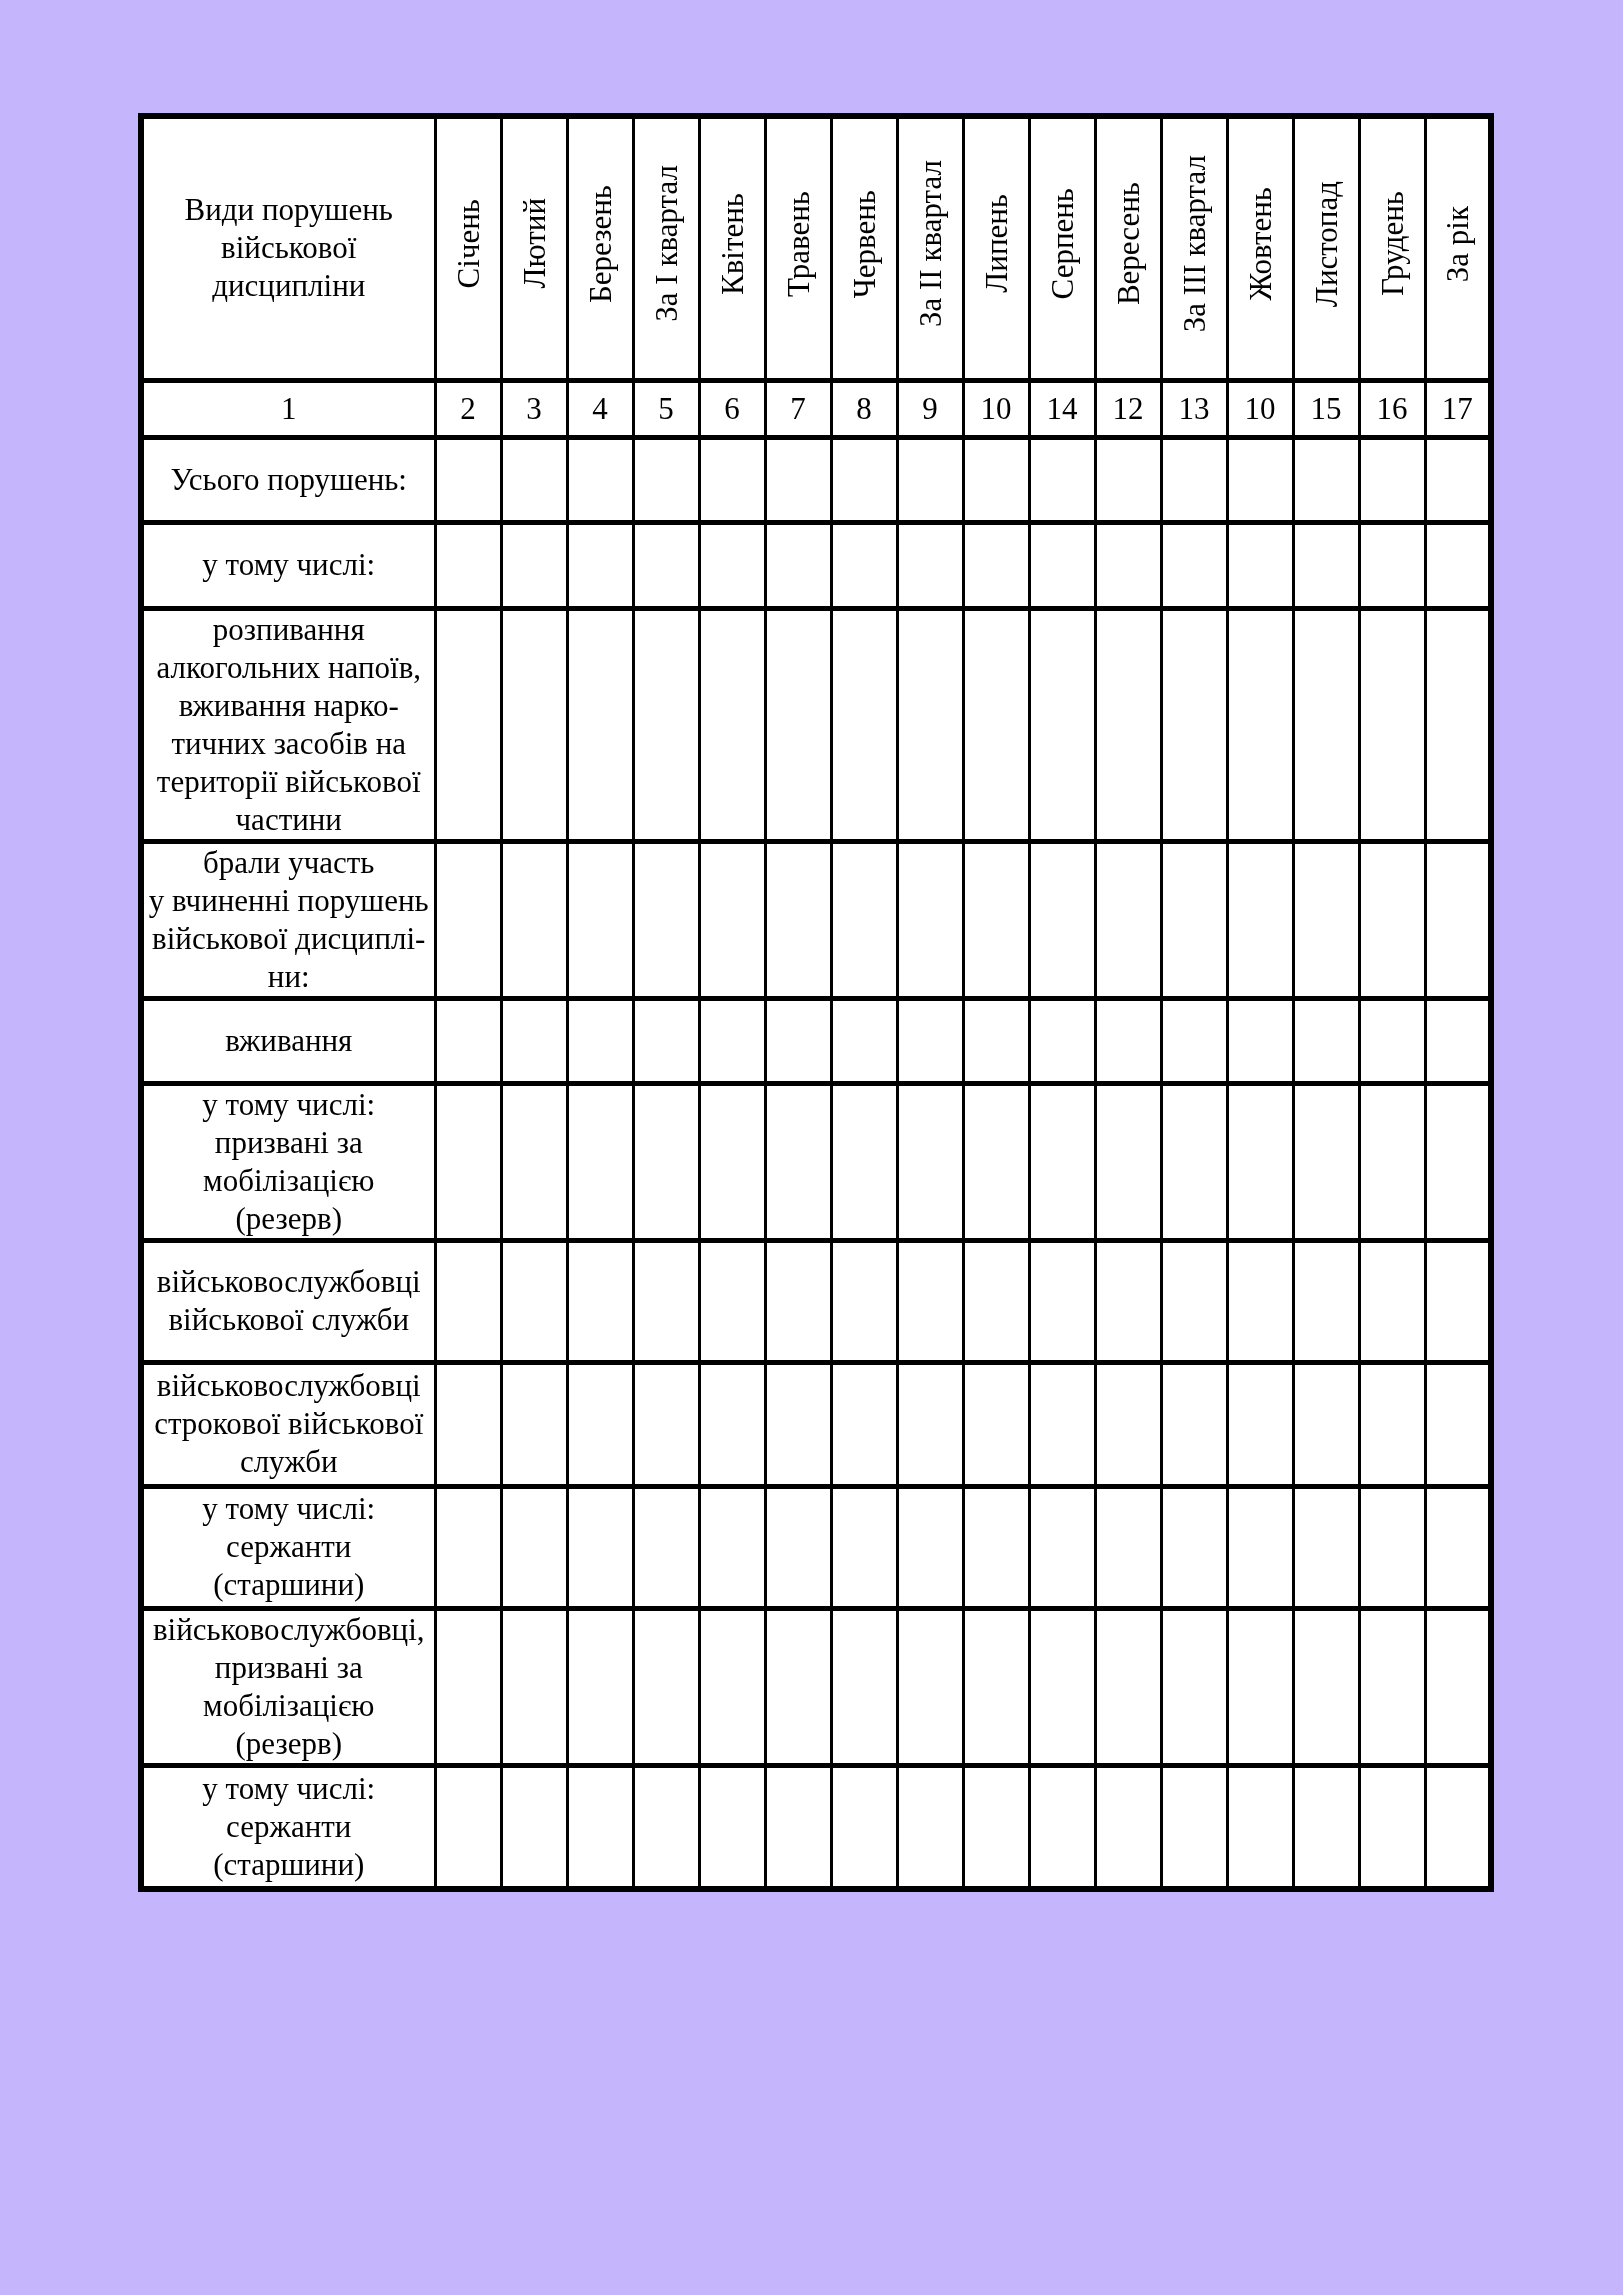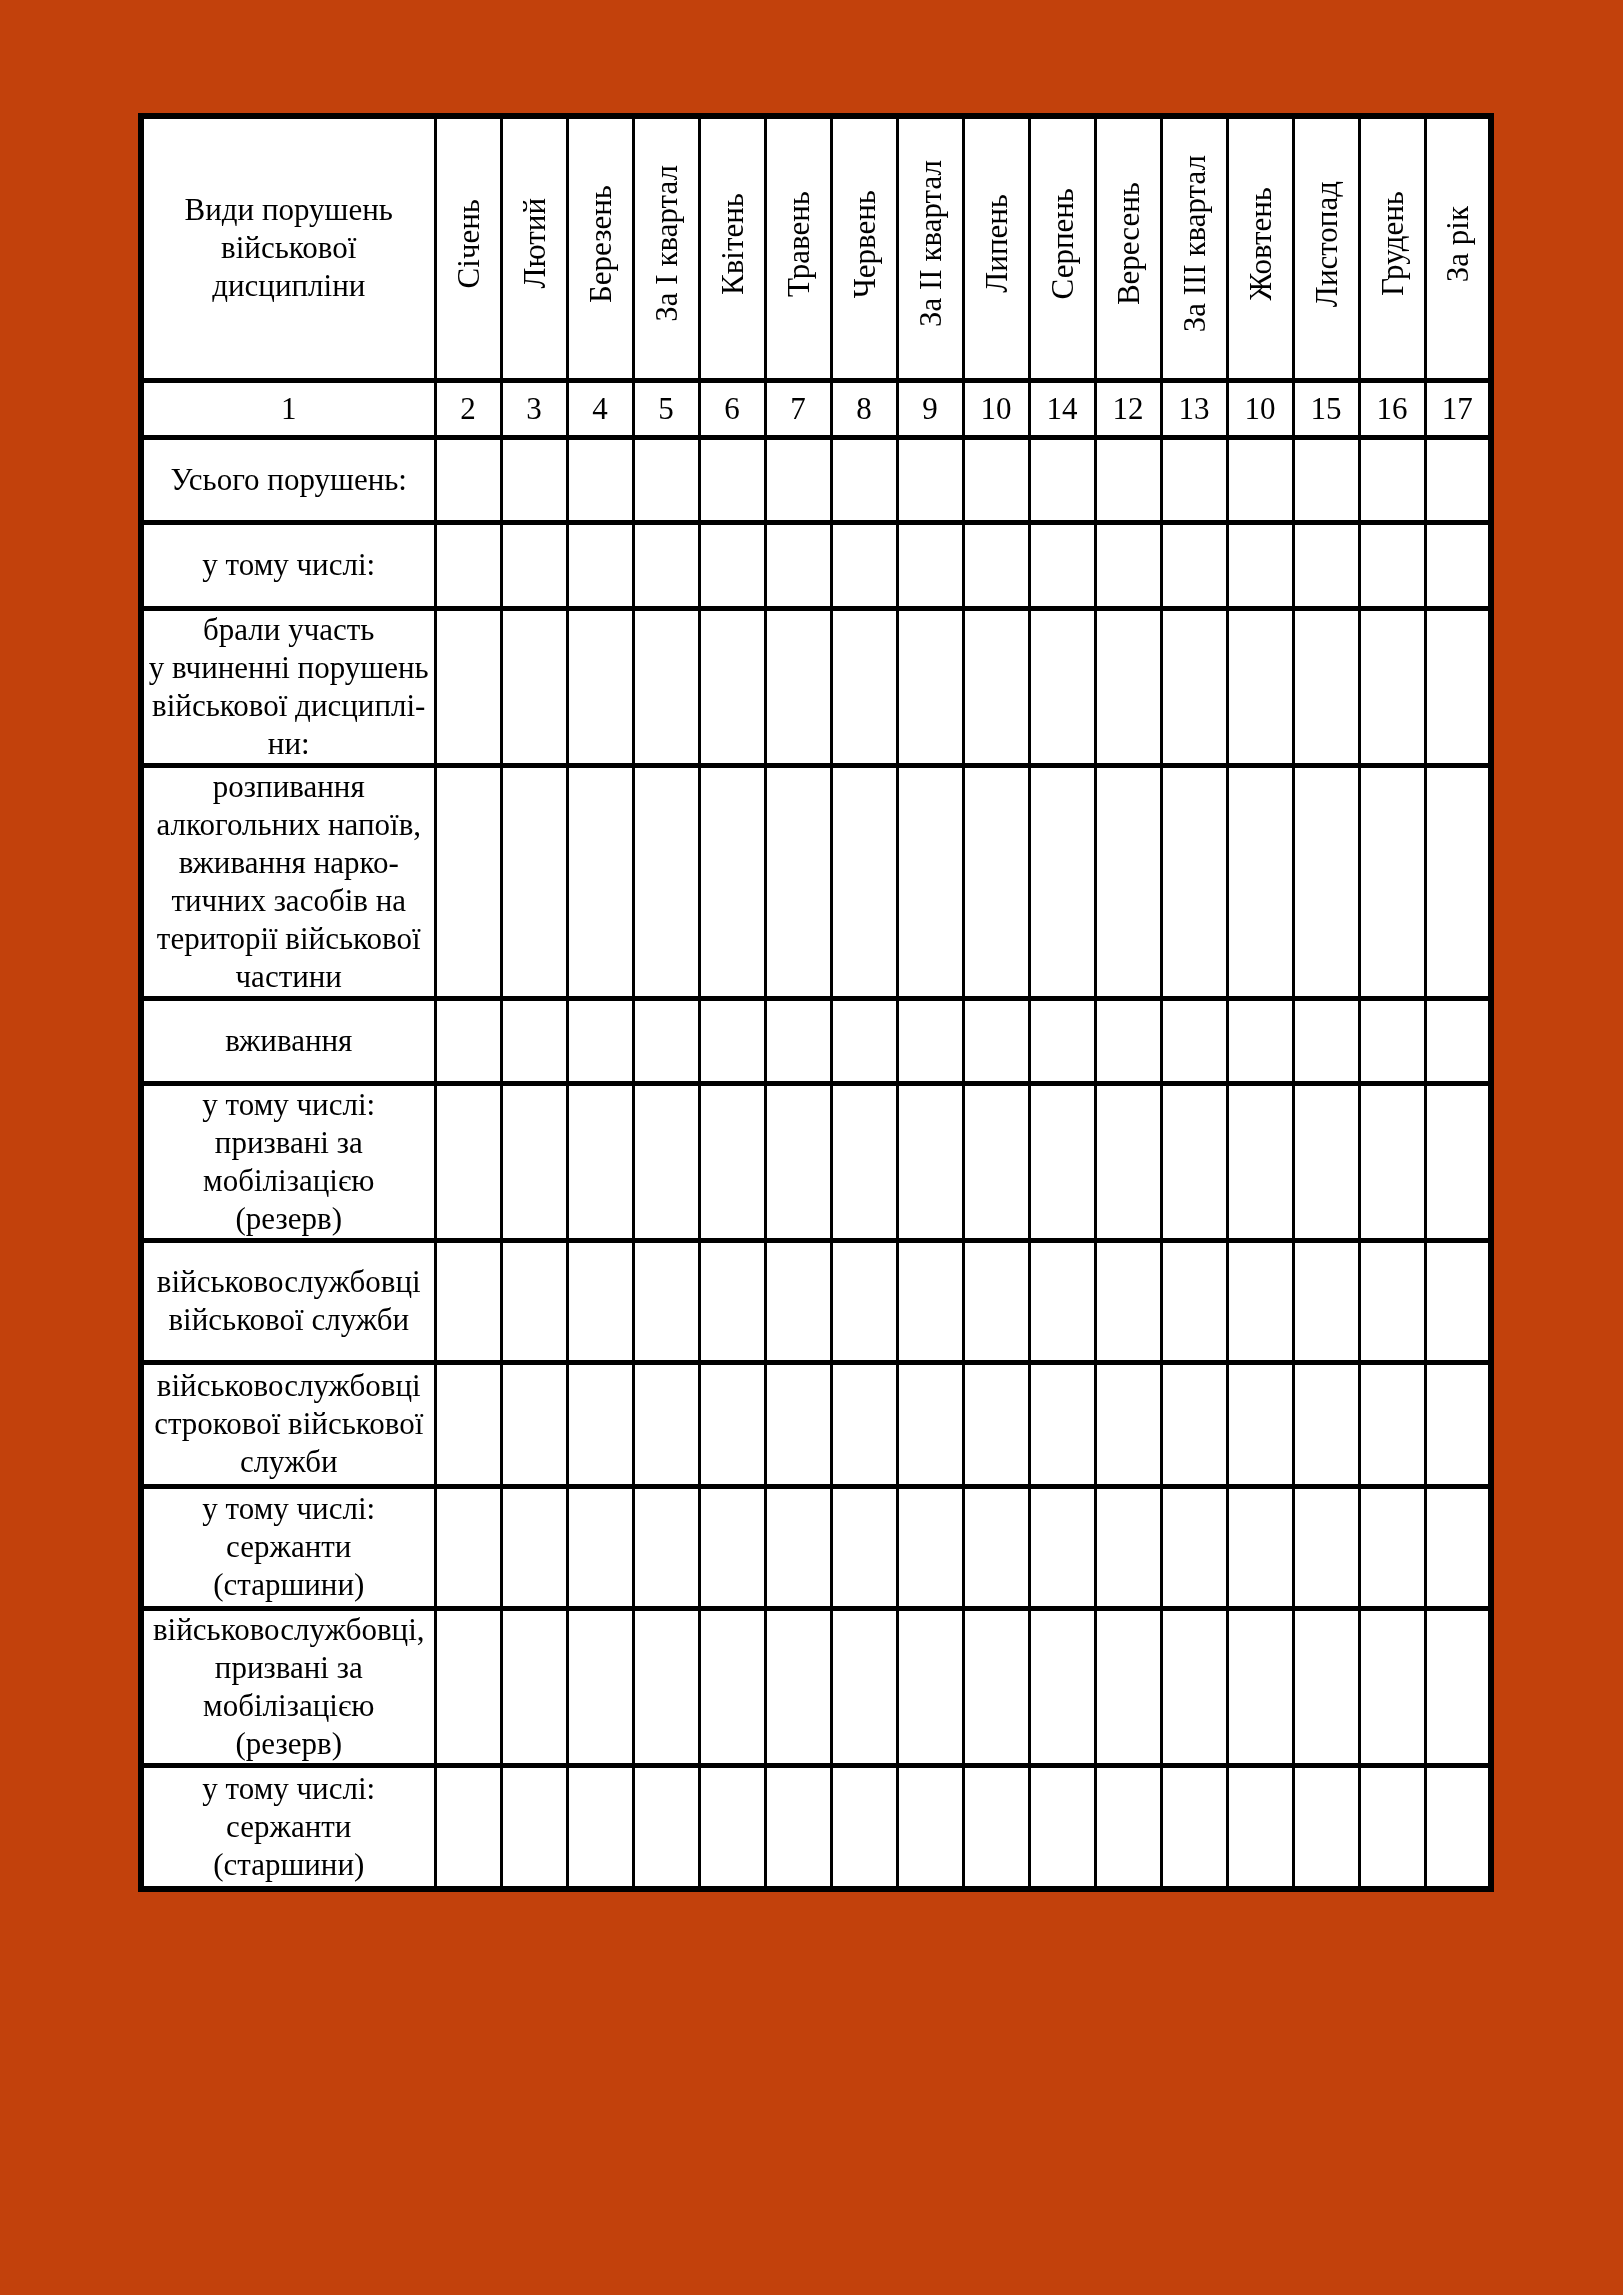--- a/index.html
+++ b/index.html
@@ -1,19 +1,19 @@
 <!DOCTYPE html>
 <html style="font-size:14.7px"><head>
 <meta charset="utf-8">
 <style>
   html,body{margin:0;padding:0;}
   .page{
     position:relative;
     width:1624px;height:2296px;
-    background:#c2410c;
+    background:#c4b5fd;
     color:#000000;
     font-family:"Liberation Serif", serif;
     overflow:hidden;
   }
   table.grid{
     position:absolute;
     left:138px;top:113px;
     width:1348px;
     border-collapse:collapse;
     table-layout:fixed;
@@ -159,42 +159,20 @@
           <td></td>
           <td></td>
           <td></td>
           <td></td>
           <td></td>
           <td></td>
           <td></td>
           <td></td>
           <td></td>
         </tr>
-        <tr style="height: 152px;">
-          <td class="label-cell">брали участь
-у вчиненні порушень
-військової дисциплі-
-ни:</td>
-          <td></td>
-          <td></td>
-          <td></td>
-          <td></td>
-          <td></td>
-          <td></td>
-          <td></td>
-          <td></td>
-          <td></td>
-          <td></td>
-          <td></td>
-          <td></td>
-          <td></td>
-          <td></td>
-          <td></td>
-          <td></td>
-        </tr>
         <tr style="height: 226px;">
           <td class="label-cell">розпивання
 алкогольних напоїв,
 вживання нарко-
 тичних засобів на
 території військової
 частини</td>
           <td></td>
           <td></td>
           <td></td>
@@ -205,20 +183,42 @@
           <td></td>
           <td></td>
           <td></td>
           <td></td>
           <td></td>
           <td></td>
           <td></td>
           <td></td>
           <td></td>
         </tr>
+        <tr style="height: 152px;">
+          <td class="label-cell">брали участь
+у вчиненні порушень
+військової дисциплі-
+ни:</td>
+          <td></td>
+          <td></td>
+          <td></td>
+          <td></td>
+          <td></td>
+          <td></td>
+          <td></td>
+          <td></td>
+          <td></td>
+          <td></td>
+          <td></td>
+          <td></td>
+          <td></td>
+          <td></td>
+          <td></td>
+          <td></td>
+        </tr>
         <tr style="height: 85px;">
           <td class="label-cell">вживання</td>
           <td></td>
           <td></td>
           <td></td>
           <td></td>
           <td></td>
           <td></td>
           <td></td>
           <td></td>

